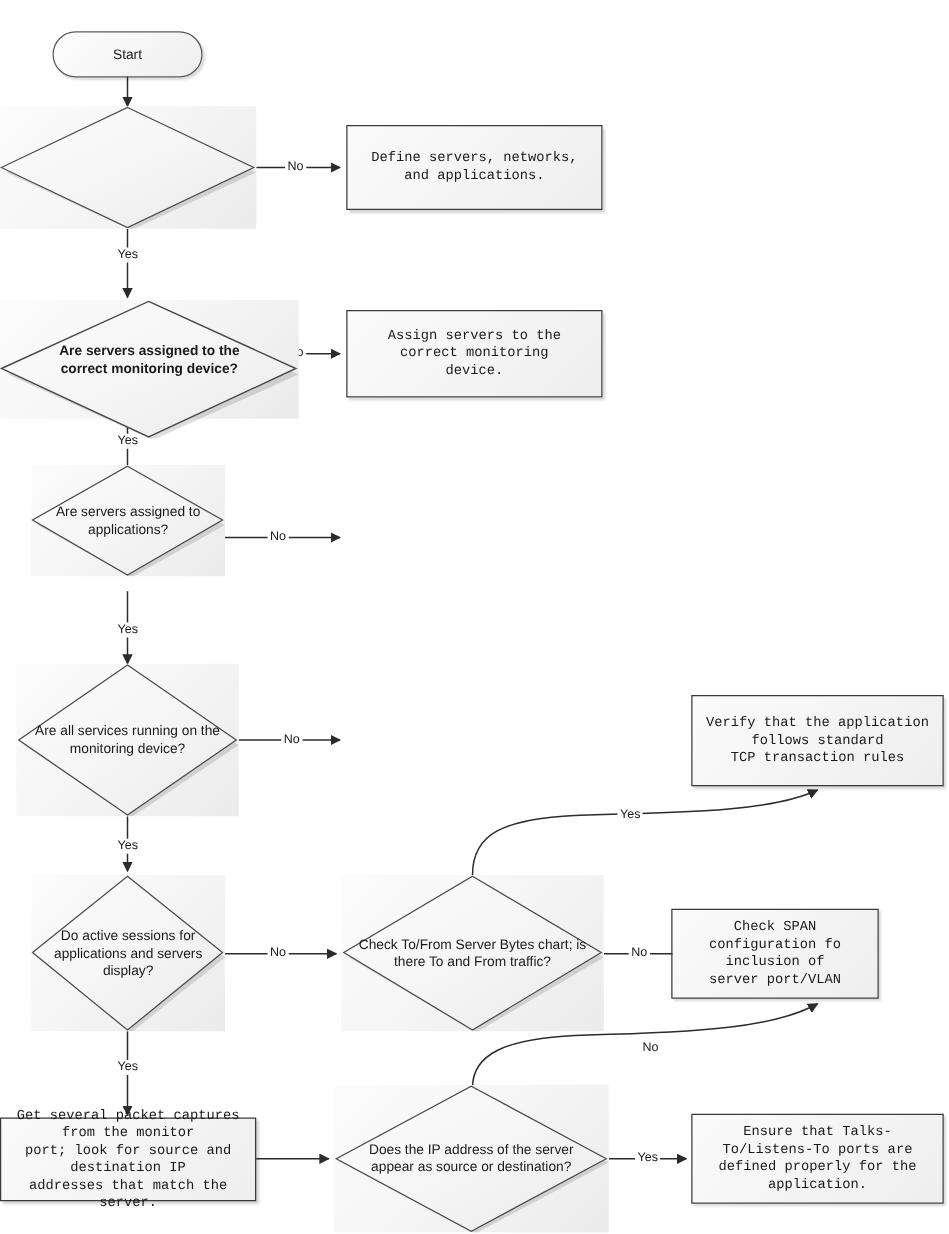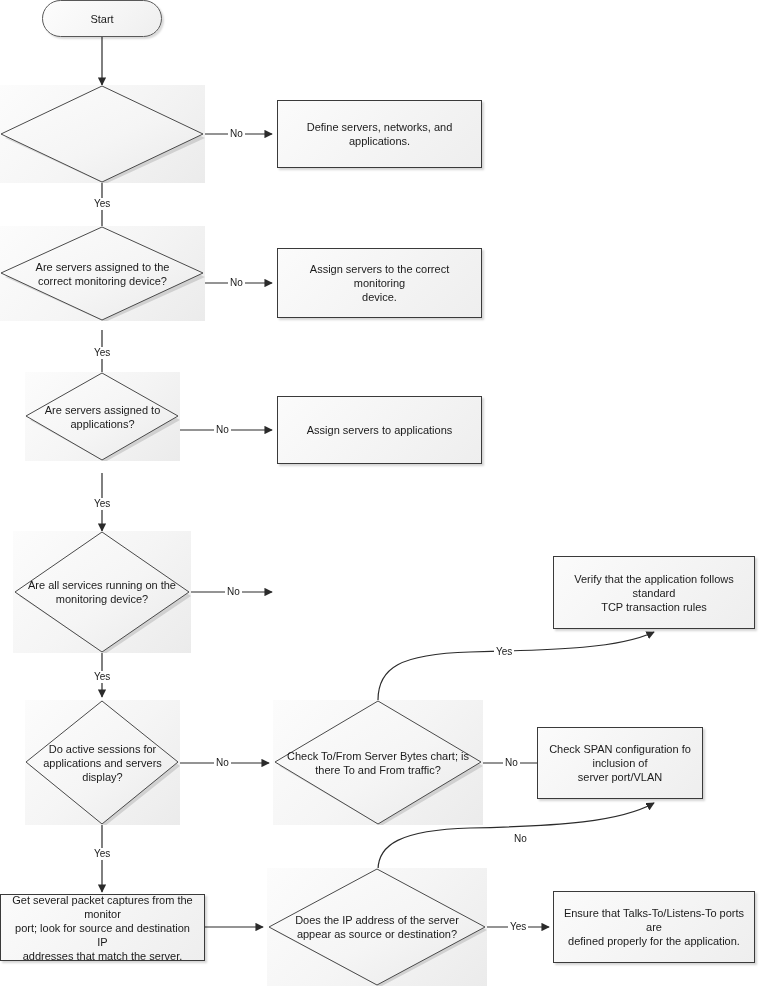--- a/index.html
+++ b/index.html
@@ -39,26 +39,28 @@
   }
   .node .txt {
     display: block;
     padding: 0 8px;
     white-space: pre-line;
   }
   .proc {
     border: 1px solid #3a3a3a;
     background: linear-gradient(135deg, #fbfbfb 0%, #f4f4f4 55%, #eeeeee 100%);
     box-shadow: 2px 2px 2px rgba(0,0,0,0.17);
+    font-family: Liberation Mono, monospace;
   }
   .term {
     border: 1px solid #585858;
     border-radius: 22px;
     background: linear-gradient(135deg, #fdfdfd 0%, #f5f5f5 60%, #eeeeee 100%);
     box-shadow: 2px 2px 2px rgba(0,0,0,0.15);
+    margin-top: 25px;
   }
   
   .dec {
     background: linear-gradient(135deg, #fcfcfc 0%, #f5f5f5 50%, #ebebeb 100%);
   }
   .dec .dia-shape {
     position: absolute;
     left: 0; top: 0; right: 0; bottom: 0;
   }
   .dec .txt {
@@ -160,21 +162,21 @@
         </defs>
       <polygon points="105,6 205,53 105,99 5,53" fill="rgba(0,0,0,0.13)"></polygon>
       <polygon points="102,1 203,49 102,97 1,49" fill="url(#g1)" stroke="#4a4a4a" stroke-width="1"></polygon>
     </svg>
   </div>
 
   <div class="node proc" style="left:277px; top:100px; width:205px; height:68px;">
     <span class="txt">Define servers, networks, and applications.</span>
   </div>
 
-  <div class="node dec" style="left:0px; top:226px; width:205px; height:95px;">
+  <div class="node dec" style="left:0px; top:240px; width:239px; height:95px;font-weight:bold;">
     <svg class="dia-shape" viewBox="0 0 205 95" preserveAspectRatio="none">
       <defs>
           <linearGradient id="g2" x1="0" y1="0" x2="1" y2="1">
         <stop offset="0" stop-color="#fcfcfc"></stop>
             <stop offset="0.55" stop-color="#f5f5f5"></stop>
             <stop offset="1" stop-color="#e9e9e9"></stop>
       </linearGradient>
         </defs>
       <polygon points="105,6 205,51 105,96 5,51" fill="rgba(0,0,0,0.13)"></polygon>
       <polygon points="102,1 203,47 102,94 1,47" fill="url(#g2)" stroke="#4a4a4a" stroke-width="1"></polygon>
@@ -197,23 +199,20 @@
             <stop offset="1" stop-color="#e9e9e9"></stop>
       </linearGradient>
         </defs>
       <polygon points="80,6 155,48 80,90 5,48" fill="rgba(0,0,0,0.13)"></polygon>
       <polygon points="77,1 153,44 77,88 1,44" fill="url(#g3)" stroke="#4a4a4a" stroke-width="1"></polygon>
     </svg>
     <span class="txt">Are servers assigned to
 applications?</span>
   </div>
 
-  <div class="node proc" style="left:277px; top:396px; width:205px; height:68px;">
-    <span class="txt">Assign servers to applications</span>
-  </div>
 
   <div class="node dec" style="left:13px; top:531px; width:178px; height:122px;">
     <svg class="dia-shape" viewBox="0 0 178 122" preserveAspectRatio="none">
       <defs>
           <linearGradient id="g4" x1="0" y1="0" x2="1" y2="1">
         <stop offset="0" stop-color="#fcfcfc"></stop>
             <stop offset="0.55" stop-color="#f5f5f5"></stop>
             <stop offset="1" stop-color="#e9e9e9"></stop>
       </linearGradient>
         </defs>

